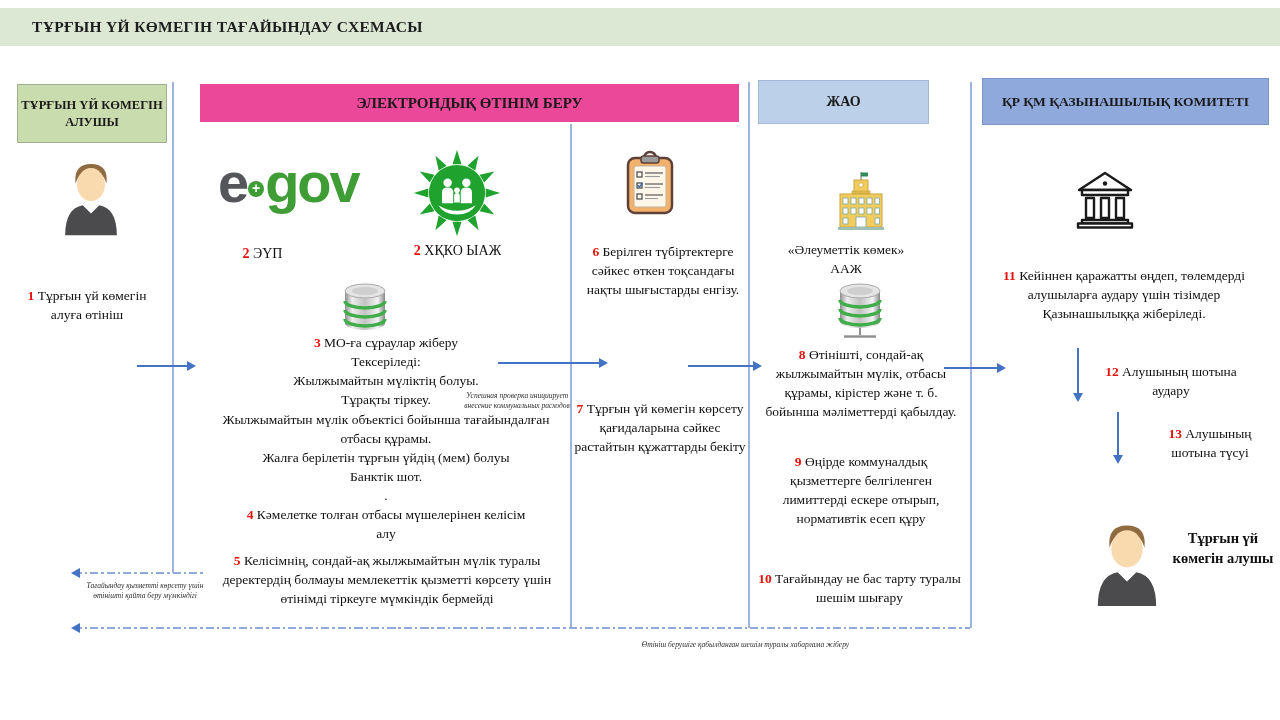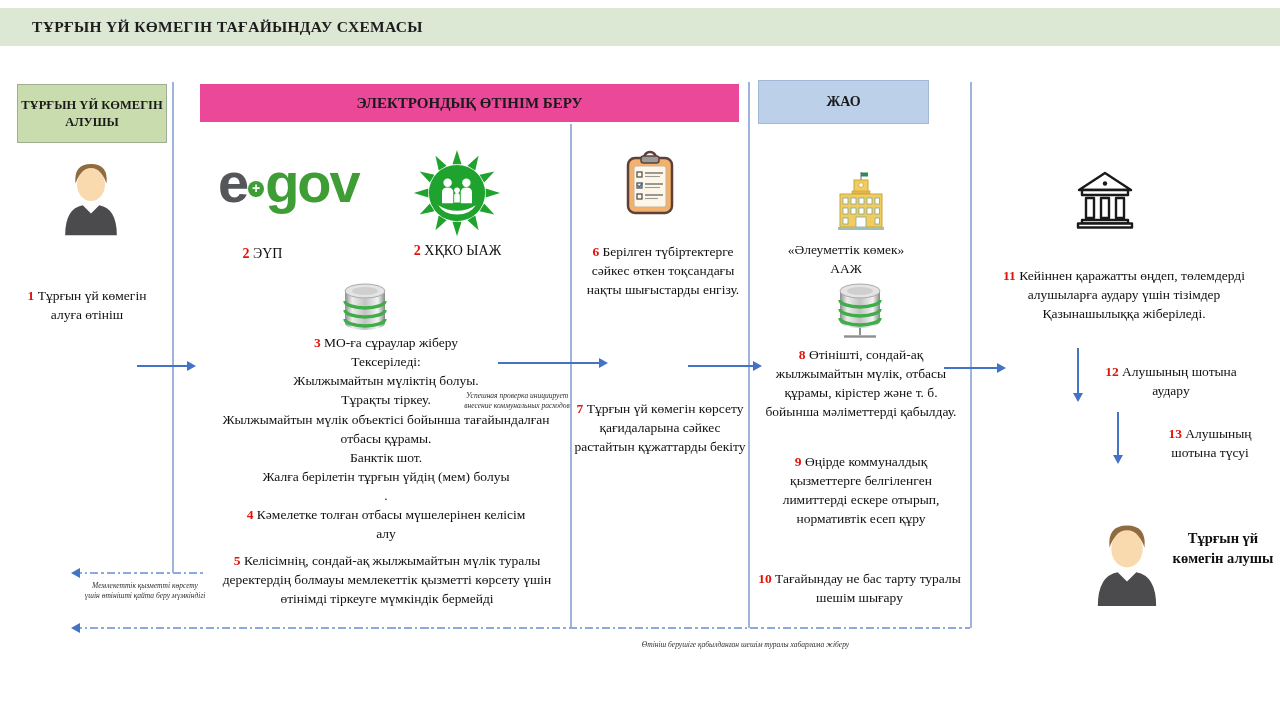--- a/index.html
+++ b/index.html
@@ -69,20 +69,23 @@
 
   <div class="lanehdr hdr-recipient">
     <span>ТҰРҒЫН ҮЙ КӨМЕГІН АЛУШЫ</span>
   </div>
   <div class="lanehdr hdr-electronic">
     <span>ЭЛЕКТРОНДЫҚ ӨТІНІМ БЕРУ</span>
   </div>
   <div class="lanehdr hdr-zhao">
     <span>ЖАО</span>
   </div>
+  <div class="lanehdr hdr-treasury">
+    <span>ҚР ҚМ ҚАЗЫНАШЫЛЫҚ КОМИТЕТІ</span>
+  </div>
 
   <div class="icon" style="left:60px;top:160px;">
     <svg width="62" height="76" viewBox="0 0 60 72">
       <path d="M15 22 Q13 3 30 3 Q47 3 45 22 Q41 9 30 10 Q19 9 15 22Z" fill="#8f6b3f"></path>
       <ellipse cx="30" cy="23" rx="13.5" ry="16" fill="#f9d9ae"></ellipse>
       <path d="M5 72 Q5 46 22 43 L30 51 L38 43 Q55 46 55 72 Z" fill="#4b4b4d"></path>
     </svg>
   </div>
   <div class="step" style="left:24px;top:286px;width:126px;">
     <span class="num">1</span>
@@ -142,22 +145,22 @@
 
   <div class="step" style="left:205px;top:333px;width:362px;">
     <div>
       <span class="num">3</span>
       <span>МО-ға сұраулар жіберу</span>
     </div>
     <div>Тексеріледі:</div>
     <div>Жылжымайтын мүліктің болуы.</div>
     <div>Тұрақты тіркеу.</div>
     <div>Жылжымайтын мүлік объектісі бойынша тағайындалған отбасы құрамы.</div>
+    <div>Жалға берілетін тұрғын үйдің (мем) болуы</div>
     <div>Банктік шот.</div>
-    <div>Жалға берілетін тұрғын үйдің (мем) болуы</div>
     <div>.</div>
   </div>
 
   <div class="step" style="left:240px;top:505px;width:292px;">
     <span class="num">4</span>
     <span>Кәмелетке толған отбасы мүшелерінен келісім алу</span>
   </div>
   <div class="step" style="left:198px;top:551px;width:378px;">
     <span class="num">5</span>
     <span>Келісімнің, сондай-ақ жылжымайтын мүлік туралы деректердің болмауы мемлекеттік қызметті көрсету үшін өтінімді тіркеуге мүмкіндік бермейді</span>
@@ -277,17 +280,17 @@
   <div class="icon" style="left:1092px;top:520px;">
     <svg width="70" height="88" viewBox="0 0 60 72">
       <path d="M15 22 Q13 3 30 3 Q47 3 45 22 Q41 9 30 10 Q19 9 15 22Z" fill="#8f6b3f"></path>
       <ellipse cx="30" cy="23" rx="13.5" ry="16" fill="#f9d9ae"></ellipse>
       <path d="M5 72 Q5 46 22 43 L30 51 L38 43 Q55 46 55 72 Z" fill="#4b4b4d"></path>
     </svg>
   </div>
   <div class="biglabel" style="left:1168px;top:528px;width:110px;">Тұрғын үй көмегін алушы</div>
 
   <div class="dashline" style="left:74px;top:572px;width:130px;"></div>
-  <div class="annot" style="left:84px;top:581px;width:122px;">Мемлекеттік қызметті көрсету үшін өтінішті қайта беру мүмкіндігі</div>
+  <div class="annot" style="left:84px;top:581px;width:122px;">Тағайындау қызметті көрсету үшін өтінішті қайта беру мүмкіндігі</div>
   <div class="dashline" style="left:74px;top:627px;width:896px;"></div>
   <div class="annot" style="left:638px;top:640px;width:215px;">Өтініш берушіге қабылданған шешім туралы хабарлама жіберу</div>
 
 </div>
 
 </body></html>

